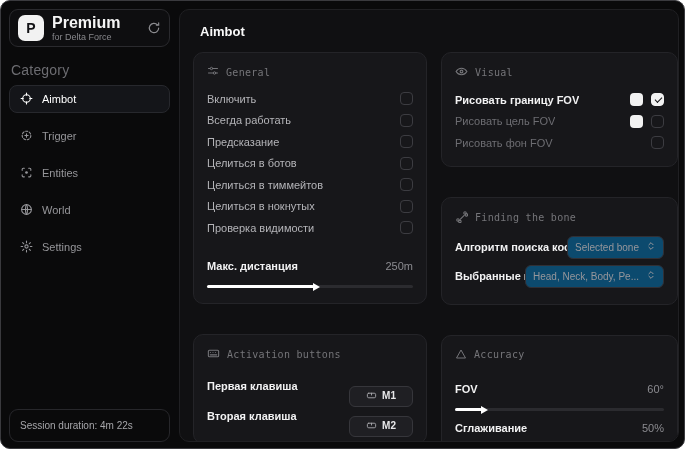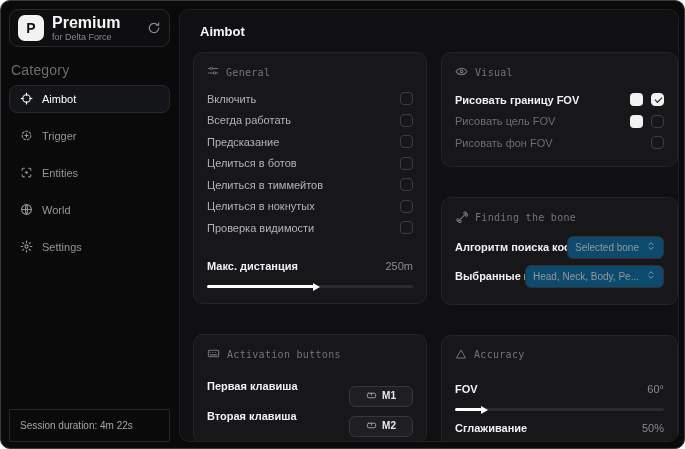--- a/index.html
+++ b/index.html
@@ -21,21 +21,21 @@
   .brand-text{flex:1;line-height:1.15;}
   .brand-title{font-size:16px;font-weight:bold;color:#f5f5f5;}
   .brand-sub{font-size:9px;color:#87878b;}
   .icon-btn{color:#8b8b8f;display:flex;align-items:center;}
   .cat-label{font-size:14px;color:#6c6c71;margin:15px 0 7px 2px;letter-spacing:.2px;}
   .nav-item{height:28px;border-radius:8px;display:flex;align-items:center;gap:9px;
     padding:0 10px;font-size:11px;color:#96969a;margin-bottom:2px;border:1px solid transparent;cursor:pointer;}
   .nav-item.active{background:#141519;border-color:#27282d;color:#ffffff;}
   .nav-item svg{flex:none;}
   .nav-gap{height:7px;}
-  .session-card{margin-top:auto;border:1px solid #27272b;border-radius:1px;
+  .session-card{margin-top:auto;border:1px solid #27272b;border-radius:9px;
     padding:10px 10px;font-size:10px;color:#a6a6aa;}
   
   .main{flex:1;margin:8px 5px 6px 1px;background:#101012;border:1px solid #202023;
     border-radius:10px;padding:9px 13px;overflow:hidden;}
   .page-title{font-size:13px;font-weight:bold;color:#fafafa;margin:5px 0 13px 7px;}
   .cols{display:grid;grid-template-columns:234px 237px;gap:14px;align-items:start;}
   .col{display:flex;flex-direction:column;gap:30px;}
   .card{background:#17171a;border:1px solid #242428;border-radius:10px;padding:10px 13px 12px 13px;}
   .sec-head{display:flex;align-items:center;gap:7px;font-family:"DejaVu Sans Mono",monospace;
     font-size:10px;color:#757579;margin:2px 0 9px 0;letter-spacing:.3px;}

